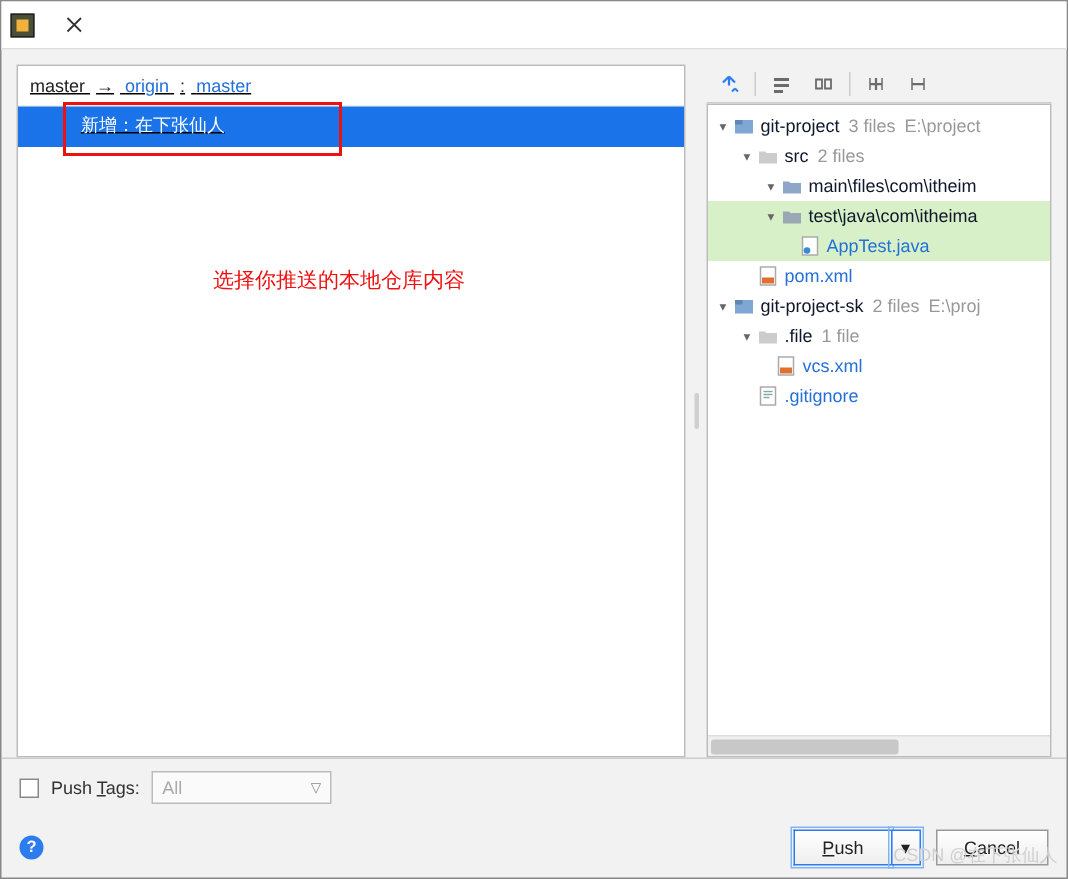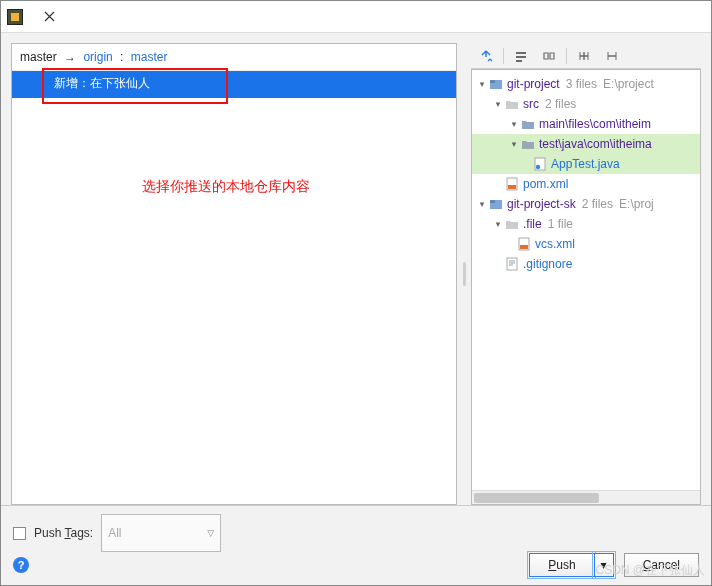--- a/index.html
+++ b/index.html
@@ -4,56 +4,56 @@
 <style>
 * { box-sizing: border-box; margin: 0; padding: 0; font-family: "Segoe UI", Tahoma, sans-serif; font-size: 12px; }
 body { background: #fff; }
 .window { width: 712px; height: 586px; border: 1px solid #888; background: #f2f2f2; display: flex; flex-direction: column; position: relative; }
 .titlebar { height: 32px; display: flex; align-items: center; padding: 0 6px; background: #fff; border-bottom: 1px solid #ddd; }
 .titlebar .app-icon { width: 16px; height: 16px; background: #4a4f3a; border: 1px solid #222; display: flex; align-items: center; justify-content: center; margin-right: 6px; }
 .titlebar .app-icon svg { width: 10px; height: 10px; }
 .titlebar .title { flex: 1; color: #222; font-size: 12px; }
 .closebtn { width: 40px; height: 28px; display: flex; align-items: center; justify-content: center; color: #333; cursor: pointer; }
 .content { flex: 1; display: flex; padding: 10px 10px 0 10px; gap: 4px; position: relative; }
-.leftpane { flex: 1; border: 1px solid #bbb; background: #fff; display: flex; flex-direction: column; position: relative; }
+.leftpane { flex: 1; border: 1px solid #bbb; background: #fff; display: flex; flex-direction: column; position: relative; text-decoration: underline; }
 .branchline { padding: 6px 8px; border-bottom: 1px solid #eee; }
 .branchline .local { color: #222; }
 .branchline .arrow { color: #222; margin: 0 4px; }
 .branchline .remote { color: #2470d8; }
 .branchline .colon { color: #222; margin: 0 4px; }
 .commitlist { background: #1a73e8; color: #fff; padding: 2px 0 4px 0; }
 .commit { padding: 2px 8px 2px 42px; }
 .redbox { position: absolute; border: 2px solid #e11; pointer-events: none; }
 .redbox1 { left: 30px; top: 24px; width: 186px; height: 36px; }
 .annotation { color: #e11; position: absolute; font-size: 14px; }
 .rightwrap { width: 230px; display: flex; flex-direction: column; }
 .toolbar { height: 26px; display: flex; align-items: center; gap: 6px; padding: 0 4px; border-bottom: 1px solid #ccc; }
 .tbtn { width: 22px; height: 20px; display: flex; align-items: center; justify-content: center; color: #6b6b6b; }
 .tbtn.active { color: #2C7CF0; }
 .tbtn svg { width: 14px; height: 14px; }
 .sep { width: 1px; height: 16px; background: #ccc; }
 .treepane { flex: 1; border: 1px solid #bbb; background: #fff; overflow: hidden; padding-top: 4px; position:relative; }
 .node { display: flex; align-items: center; height: 20px; white-space: nowrap; overflow: hidden; }
 .node .tw { width: 12px; display: flex; justify-content: center; color: #666; font-size: 9px; }
 .node .ic { width: 16px; height: 16px; display: flex; align-items: center; justify-content: center; margin-right: 3px; }
-.node .nm { color: #4c1d95; }
+.node .nm { color: #0f172a; }
 .node .meta { color: #999; margin-left: 6px; }
 .node.green { background: #d7f0c8; }
 .node .link { color: #2470d8; }
 .folder-ic svg, .file-ic svg { width: 14px; height: 14px; }
 .scrollbar-h { height: 14px; background: #f0f0f0; border-top: 1px solid #ddd; display: flex; align-items: center; }
 .scrollbar-h .thumb { height: 10px; background: #c8c8c8; border-radius: 2px; margin-left: 2px; }
 .splitter { width: 6px; display:flex; align-items:center; justify-content:center; cursor: col-resize; }
 .splitter .grip { width:3px; height:24px; background:#cfcfcf; border-radius:2px; }
 .footer { height: 80px; border-top: 1px solid #ccc; padding: 8px 12px; display: flex; flex-direction: column; justify-content: space-between; }
 .tagsrow { display: flex; align-items: center; gap: 8px; }
 .chk { width: 13px; height: 13px; border: 1px solid #888; background: #fff; display: inline-block; }
 .tagslabel { color: #333; }
 .tagslabel u { text-decoration: underline; }
-.combo { width: 120px; height: 38px; border: 1px solid #bbb; background: #fafafa; color: #aaa; display: flex; align-items: center; padding: 0 6px; justify-content: space-between; }
+.combo { width: 120px; height: 22px; border: 1px solid #bbb; background: #fafafa; color: #aaa; display: flex; align-items: center; padding: 0 6px; justify-content: space-between; }
 .combo .arr { color: #888; font-size: 9px; }
 .btnrow { display: flex; align-items: center; }
 .help { width: 16px; height: 16px; border-radius: 50%; background: #2C7CF0; color: #fff; display: flex; align-items: center; justify-content: center; font-size: 11px; font-weight: bold; margin-right: auto; }
 .btn { height: 24px; border: 1px solid #999; background: linear-gradient(#fff,#eee); padding: 0 18px; display: flex; align-items: center; justify-content: center; color: #222; }
 .btn.primary { border: 1px solid #2C7CF0; outline: 1px solid #7fb4f5; outline-offset: 1px; }
 .btngroup { display: flex; }
 .btn.split-main { border-right: none; }
 .btn.split-arrow { padding: 0 6px; border-left: 1px solid #2C7CF0; }
 .watermark { position: absolute; right: 6px; bottom: 6px; color: #d0d0d0; font-size: 12px; pointer-events: none; }
 </style>

